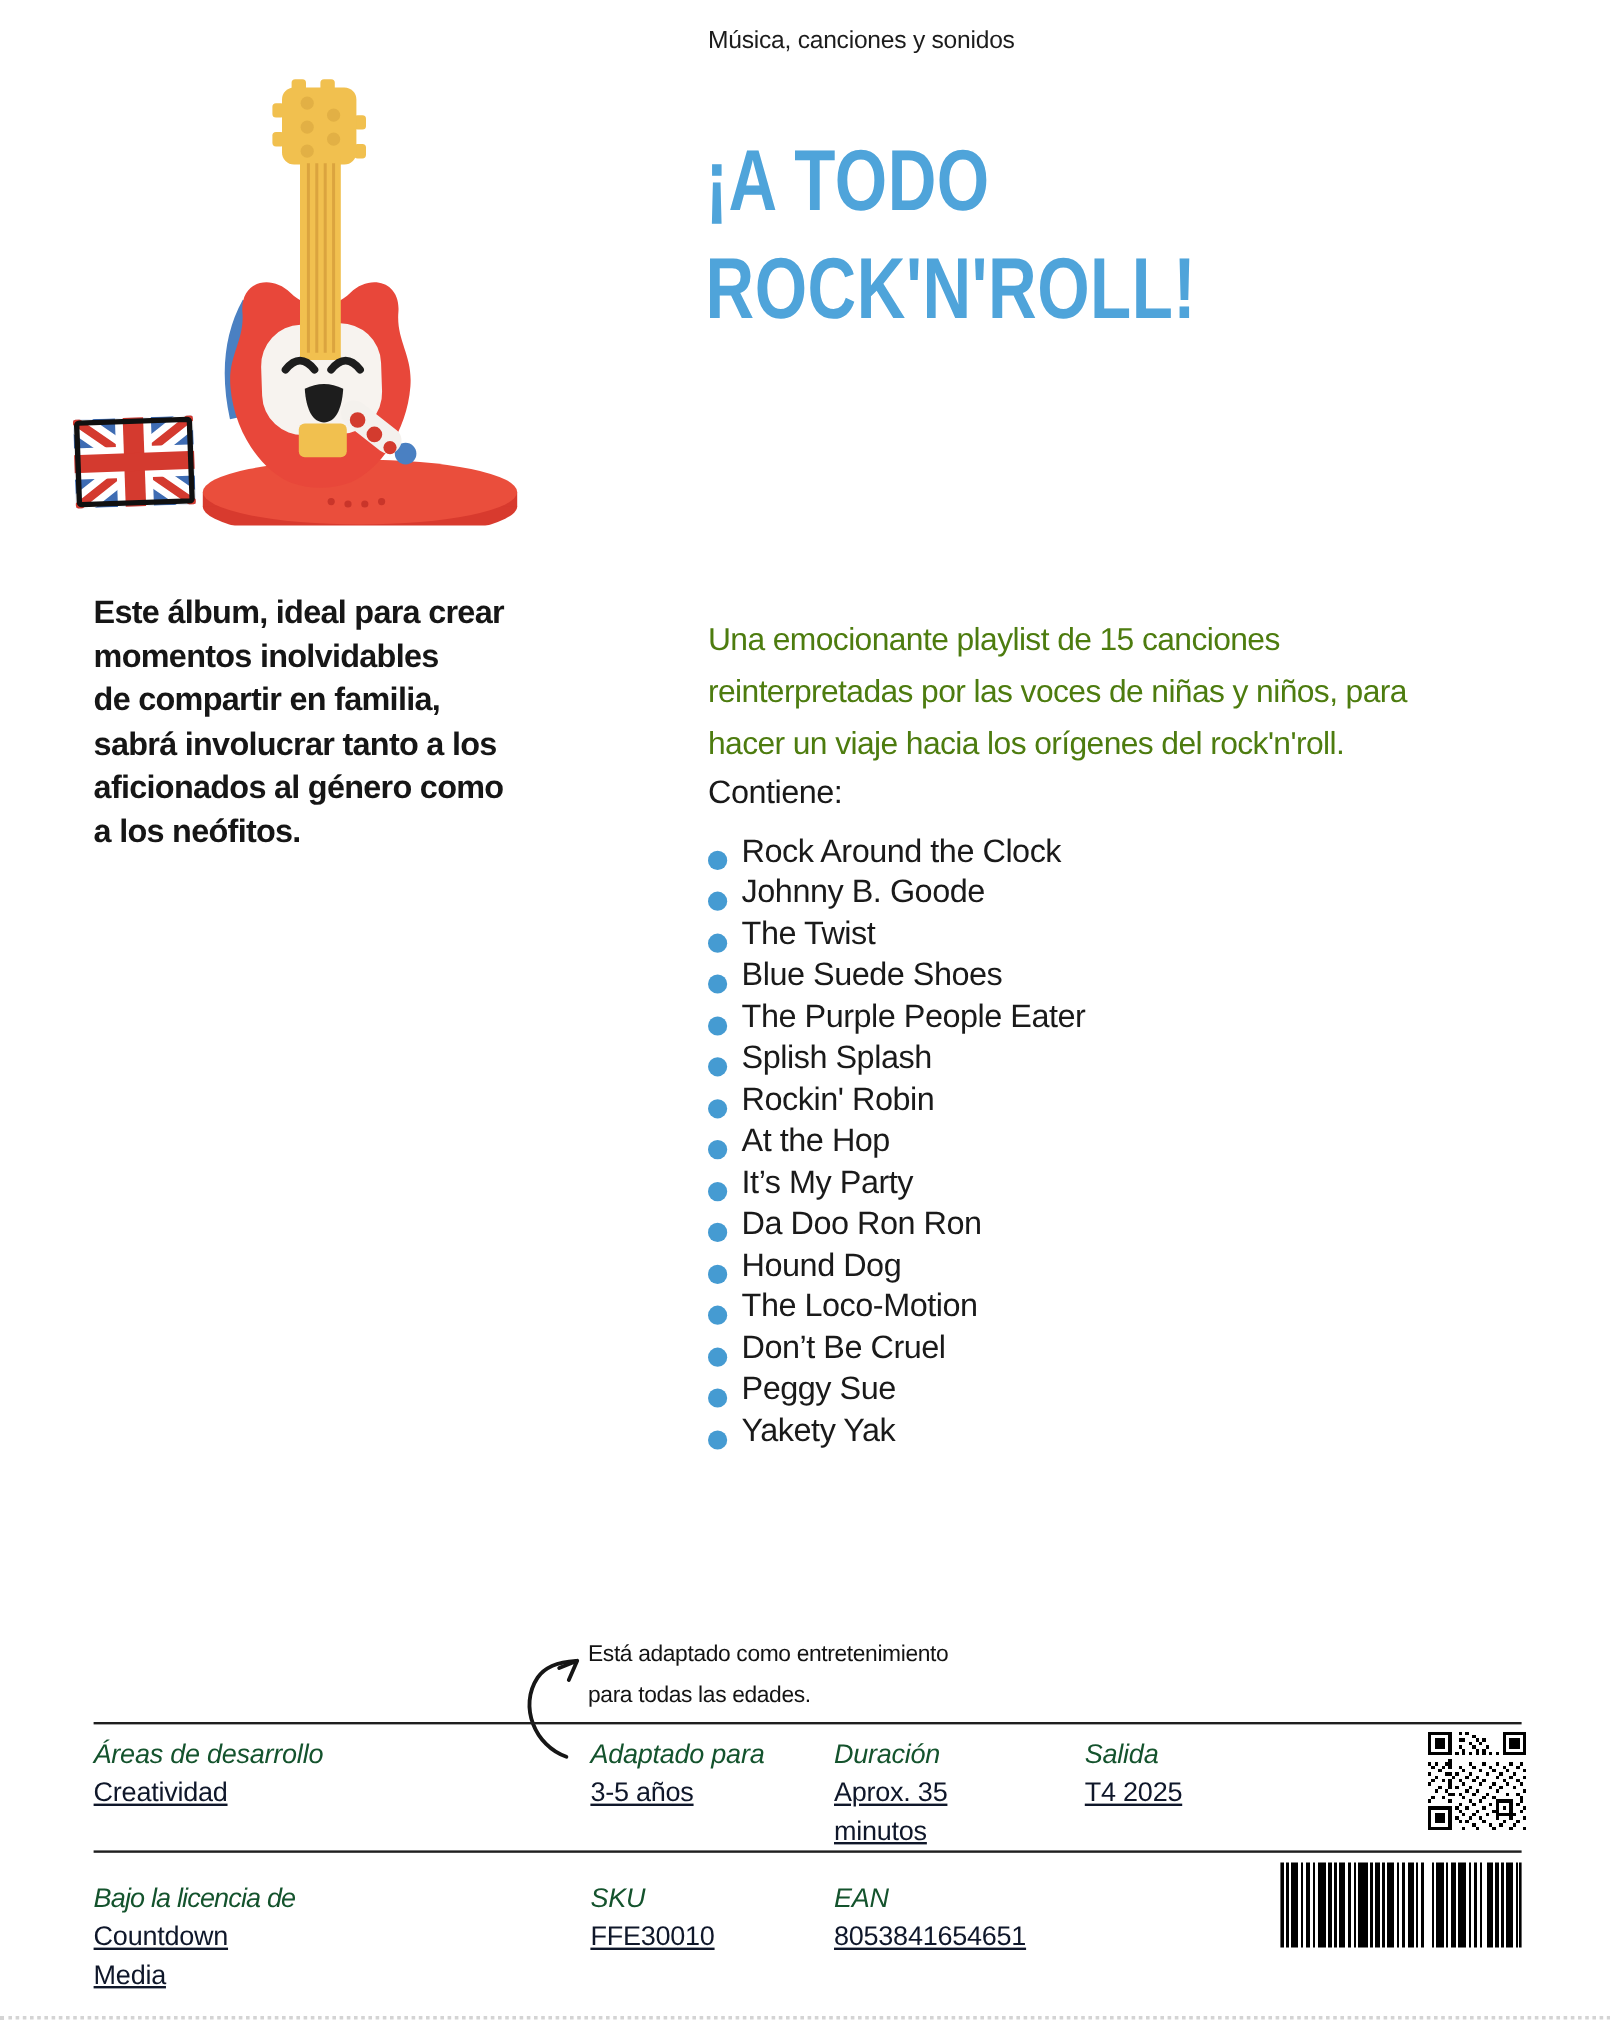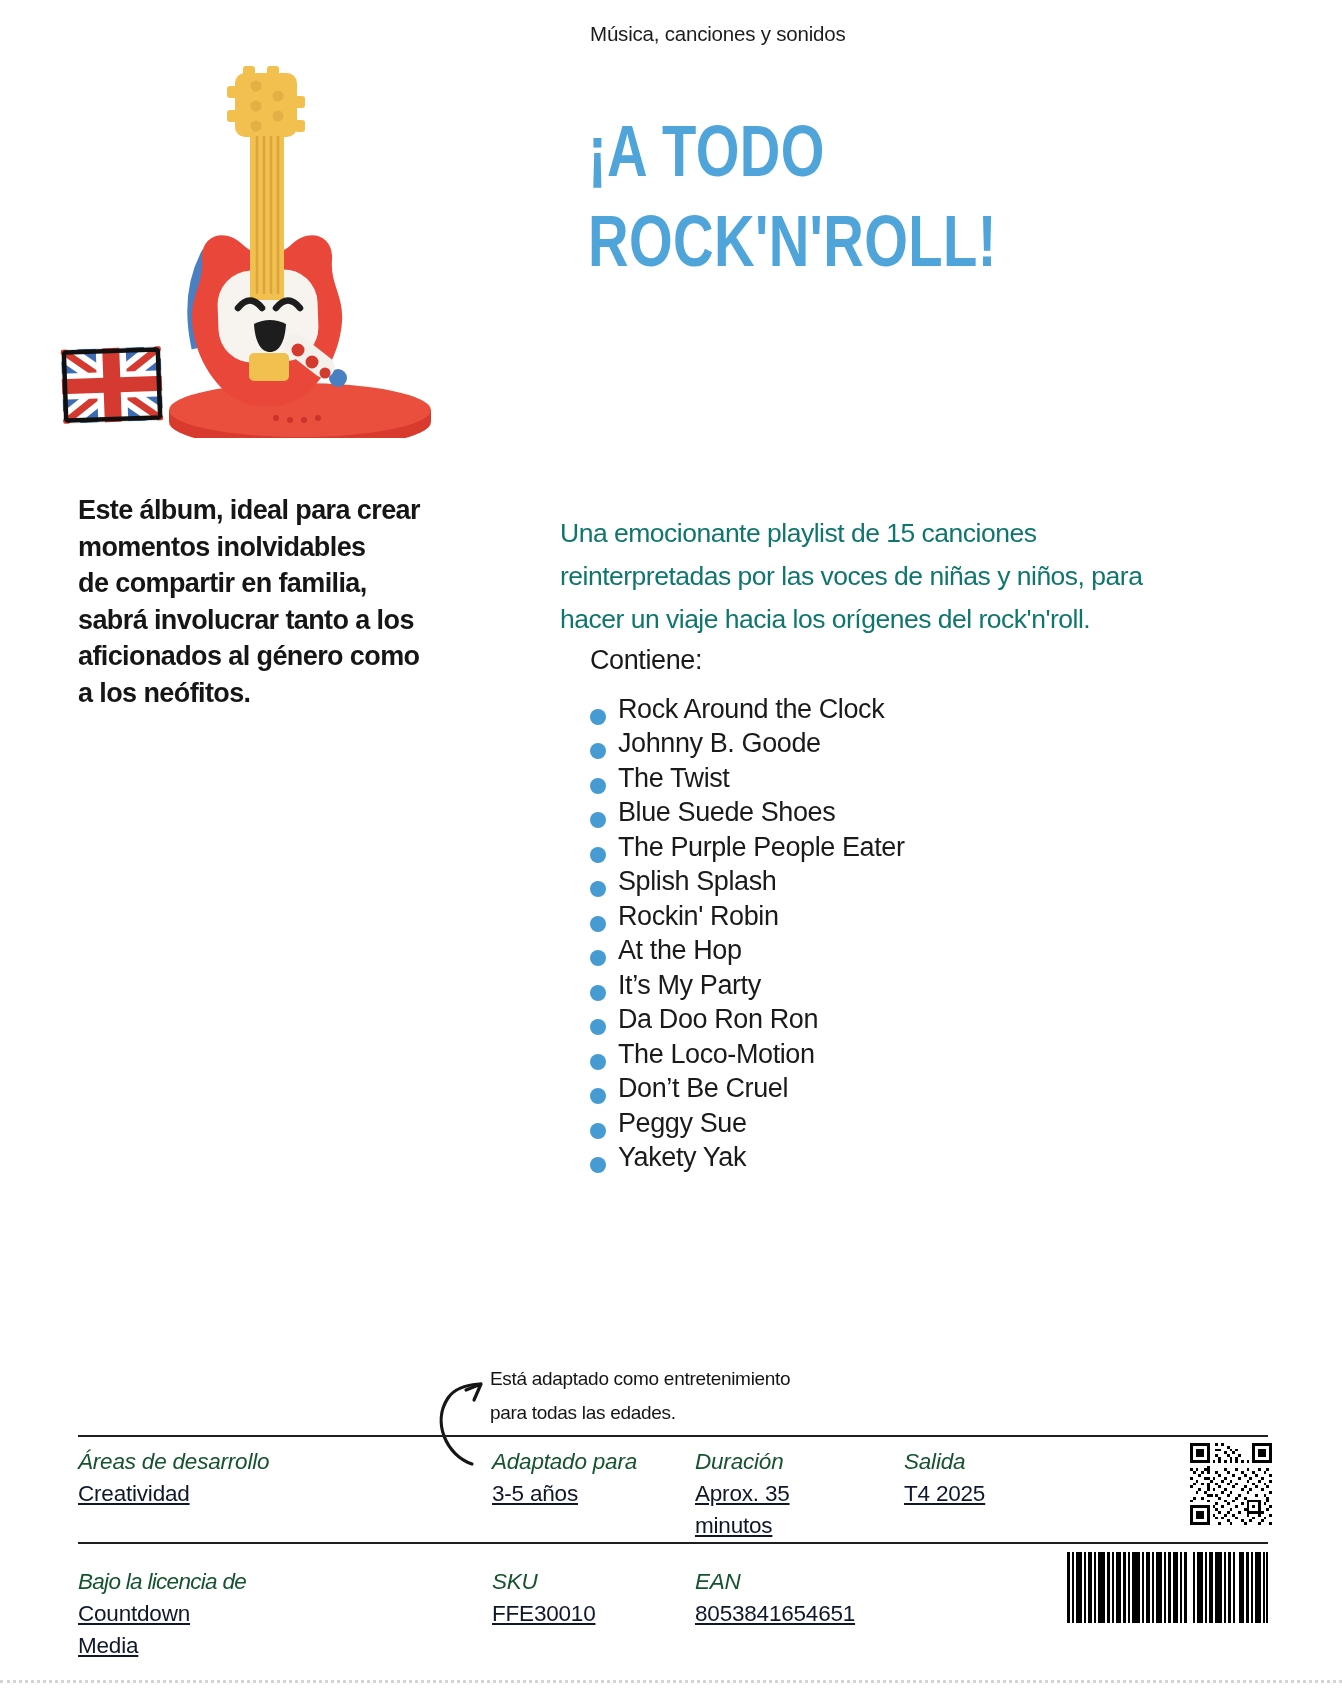--- a/index.html
+++ b/index.html
@@ -21,22 +21,22 @@
   }
 
   .left-col { left:78px; top:492px; width:420px; }
   .left-col p {
     margin:0; font-size:27px; line-height:36.5px; font-weight:700;
     letter-spacing:-0.6px; white-space:pre-line; color:#161616;
   }
   .left-col p + p { margin-top:42px; }
 
   .intro {
-    left:560px; top:512px; width:640px; font-size:26.5px; line-height:43px;
-    letter-spacing:-0.5px; white-space:pre-line; color:#0f766e;
+    left:590px; top:512px; width:640px; font-size:26.5px; line-height:43px;
+    letter-spacing:-0.5px; white-space:pre-line; color:#4d7c0f;
   }
   .contains-label { left:590px; top:645px; font-size:27px; line-height:30px; letter-spacing:-0.4px; }
   .songs { left:590px; top:690px; margin:0; padding:0; list-style:none; }
   .songs li { height:34.5px; display:flex; align-items:flex-end; gap:12px; }
   .songs .bullet {
     width:16px; height:16px; border-radius:50%; background:#459BD2; flex:none;
   }
   .songs .song-label { font-size:27px; letter-spacing:-0.4px; color:#1a1a1a; }
 
   .annotation {
@@ -199,20 +199,24 @@
         <span class="bullet"></span>
         <span class="song-label">At the Hop</span>
       </li>
     <li>
         <span class="bullet"></span>
         <span class="song-label">It’s My Party</span>
       </li>
     <li>
         <span class="bullet"></span>
         <span class="song-label">Da Doo Ron Ron</span>
+      </li>
+    <li>
+        <span class="bullet"></span>
+        <span class="song-label">Hound Dog</span>
       </li>
     <li>
         <span class="bullet"></span>
         <span class="song-label">The Loco-Motion</span>
       </li>
     <li>
         <span class="bullet"></span>
         <span class="song-label">Don’t Be Cruel</span>
       </li>
     <li>

